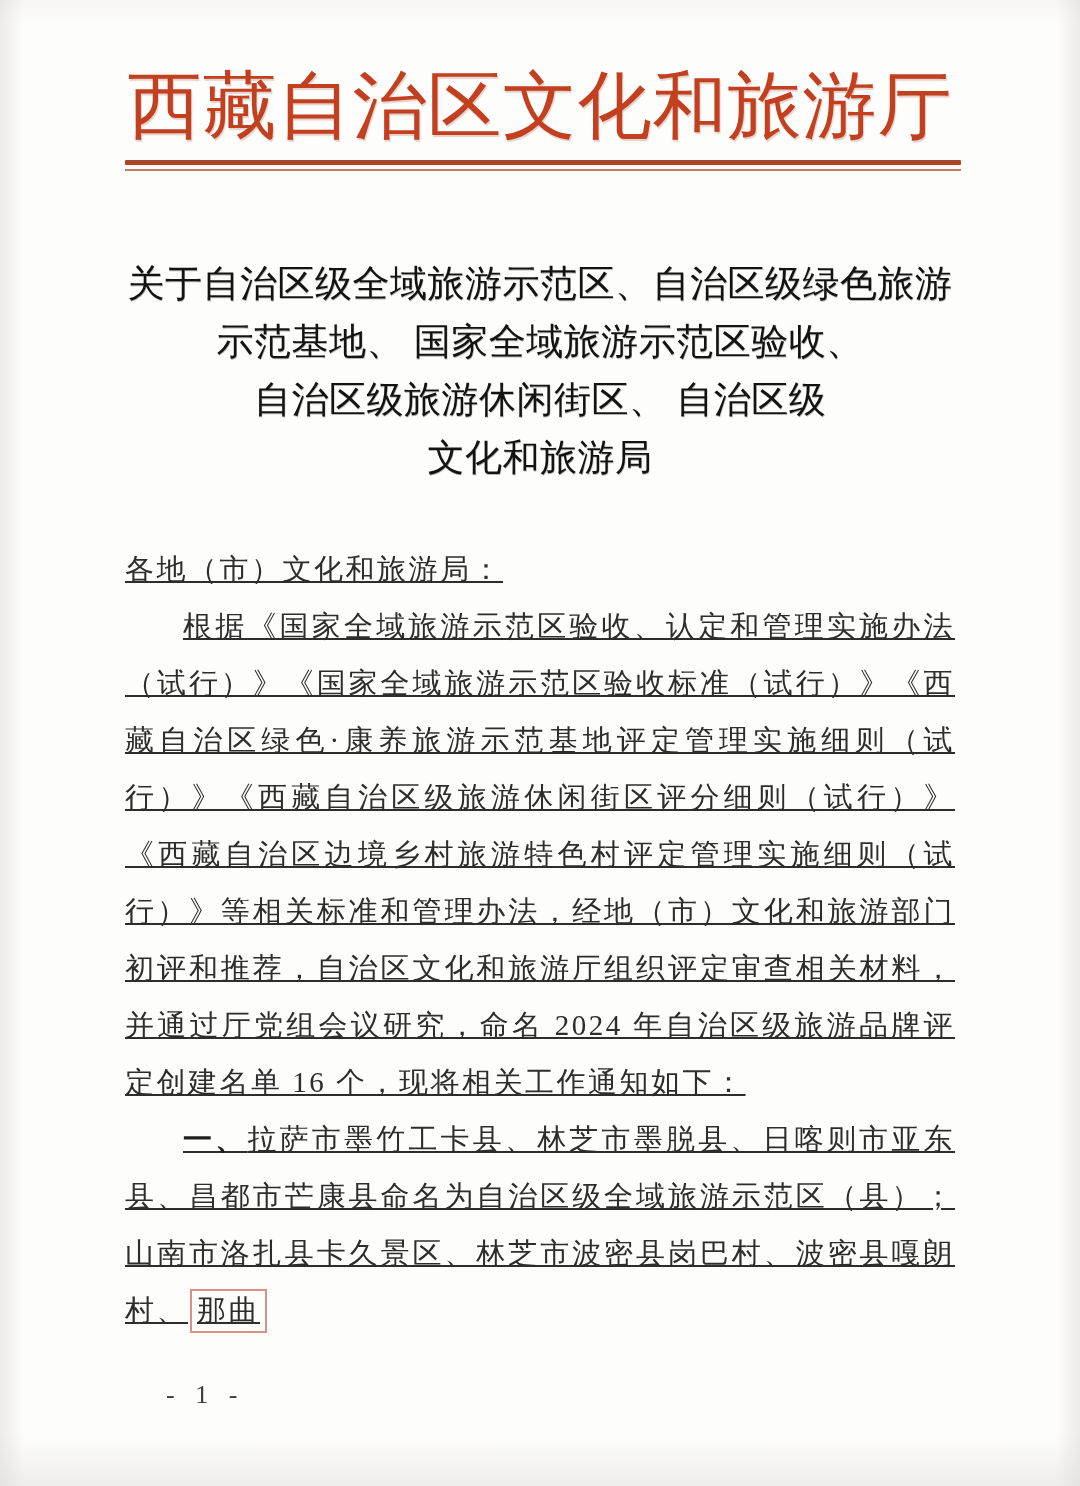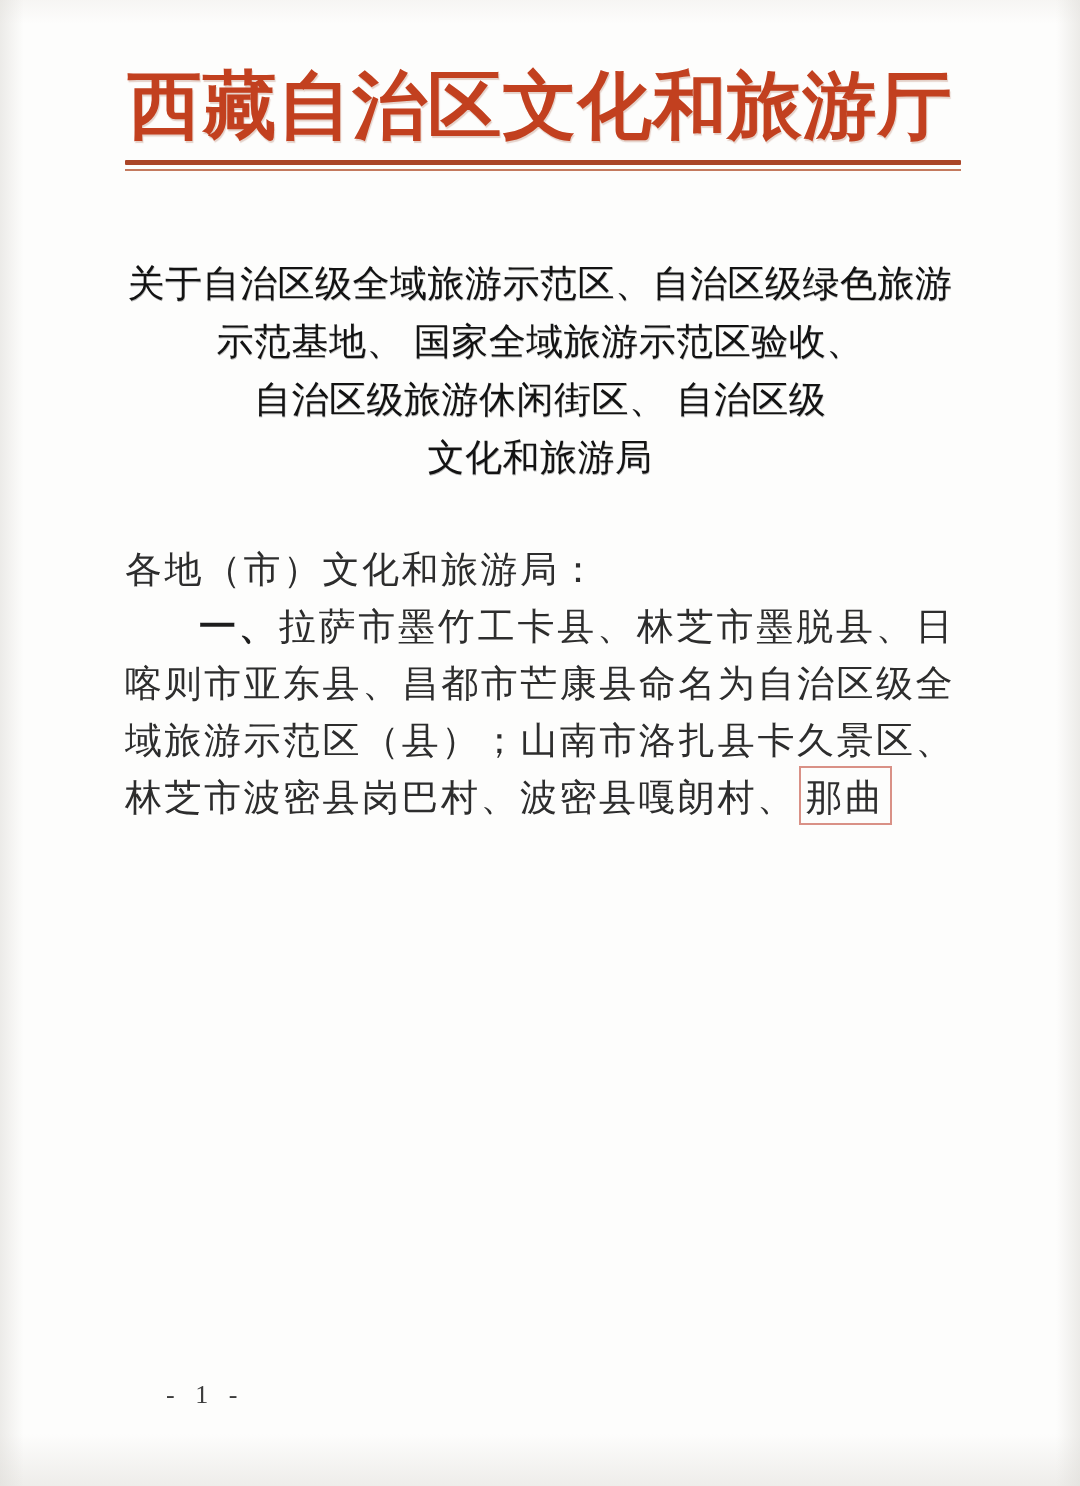--- a/index.html
+++ b/index.html
@@ -23,21 +23,21 @@
       linear-gradient(180deg, rgba(238,236,233,0.45) 0%, rgba(255,255,255,0) 1.6%,
                               rgba(255,255,255,0) 96.5%, rgba(228,226,222,0.6) 100%),
       #fdfdfc;
   }
 
   
   .agency {
     margin-top: 58px;
     text-align: center;
     font-size: 74px;
-    font-weight: 700;
+    font-weight: 400;
     letter-spacing: 1px;
     white-space: nowrap;
     line-height: 1.32;
     color: var(--accent, #c2401f);
     text-shadow: 1px 2px 1px rgba(140, 55, 25, 0.22);
   }
 
   .rule { width: 836px; margin: 4px auto 0; }
   .rule-thick { height: 5px; background: var(--rule, #aa4527); border-radius: 1px; }
   .rule-thin  { height: 2px; background: #c47a5e; margin-top: 4px; }
@@ -53,31 +53,32 @@
     font-weight: 400;
     line-height: 58px;
     letter-spacing: 0.5px;
     white-space: nowrap;
     text-shadow: 0.5px 1px 0.5px rgba(0,0,0,0.28);
   }
 
   
   .body-block {
     margin-top: 54px;
-    font-size: 37px;
+    font-size: 29px;
     line-height: 57px;
     letter-spacing: 2.5px;
     color: #2d2d2d;
     text-align: justify;
+    text-decoration: underline;
   }
   .body-block p.indent { text-indent: 2em; }
   .seg-bold { font-weight: 700; color: #1d1d1d; }
   .seg-boxed {
     border: 2px solid var(--hl, #d99186);
-    padding: 9px 5px 5px 5px;
+    padding: 3px 5px 5px 5px;
     margin-left: 2px;
   }
 
   
   .page-number {
     position: absolute;
     left: 166px;
     bottom: 76px;
     font-size: 26px;
     letter-spacing: 7px;
@@ -99,20 +100,21 @@
 
   <section class="title-block">
       <div class="title-line">关于自治区级全域旅游示范区、自治区级绿色旅游</div>
       <div class="title-line">示范基地、 国家全域旅游示范区验收、</div>
       <div class="title-line">自治区级旅游休闲街区、 自治区级</div>
       <div class="title-line">文化和旅游局</div>
     </section>
 
   <section class="body-block">
       <p><span>各地（市）文化和旅游局：</span></p>
+      <p class="indent"><span>根据《国家全域旅游示范区验收、认定和管理实施办法（试行）》《国家全域旅游示范区验收标准（试行）》《西藏自治区绿色·康养旅游示范基地评定管理实施细则（试行）》《西藏自治区级旅游休闲街区评分细则（试行）》《西藏自治区边境乡村旅游特色村评定管理实施细则（试行）》等相关标准和管理办法，经地（市）文化和旅游部门初评和推荐，自治区文化和旅游厅组织评定审查相关材料，并通过厅党组会议研究，命名 2024 年自治区级旅游品牌评定创建名单 16 个，现将相关工作通知如下：</span></p>
       <p class="indent"><span class="seg-bold">一、</span><span>拉萨市墨竹工卡县、林芝市墨脱县、日喀则市亚东县、昌都市芒康县命名为自治区级全域旅游示范区（县）；山南市洛扎县卡久景区、林芝市波密县岗巴村、波密县嘎朗村、</span><span class="seg-boxed">那曲</span></p>
     </section>
 
   <footer>
     <div class="page-number">- 1 -</div>
   </footer>
 
 </div>
 
 </body></html>

